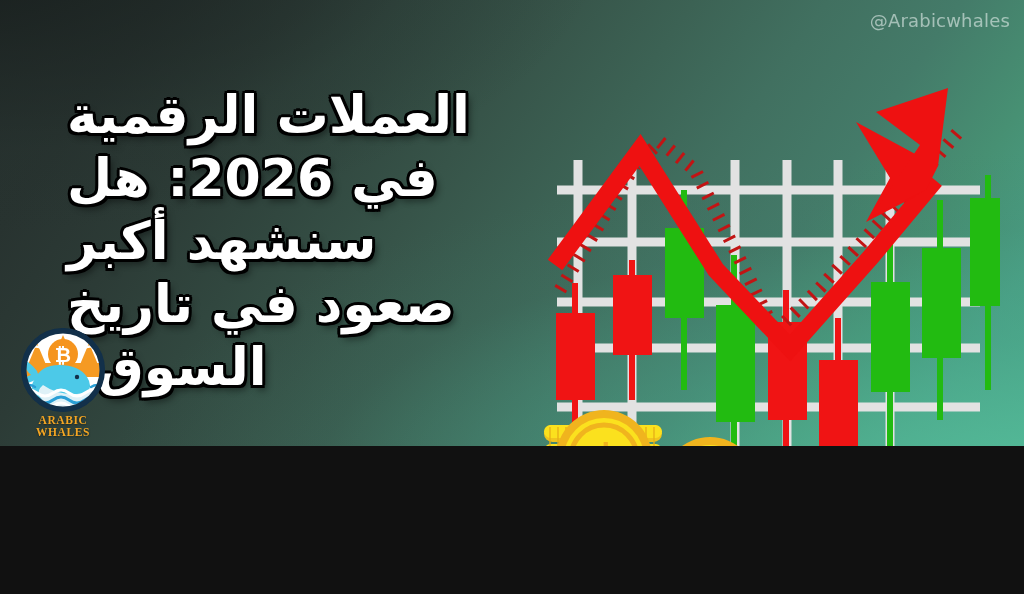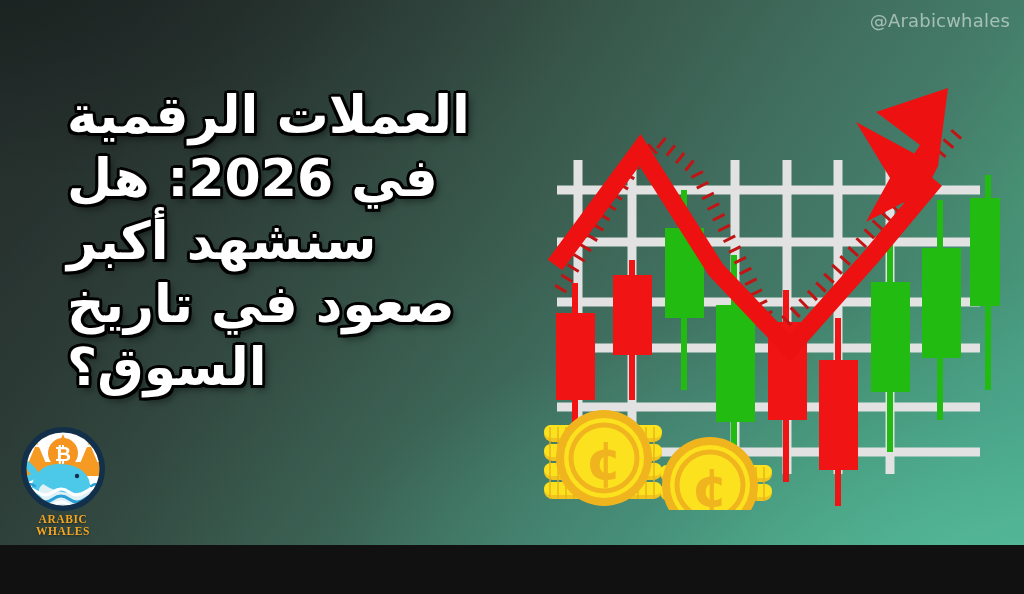--- a/index.html
+++ b/index.html
@@ -4,21 +4,21 @@
 <title>Arabic Whales — Crypto 2026</title>
 <style>
   html, body {
     margin: 0;
     padding: 0;
     background: #111;
   }
   #canvas {
     position: relative;
     width: 1024px;
-    height: 545px;
+    height: 446px;
     overflow: hidden;
     font-family: "DejaVu Sans", "Liberation Sans", sans-serif;
     background: #b91c1c;
   }
   
   .bg-gradient {
     position: absolute;
     inset: 0;
     background:
       linear-gradient(125deg,

